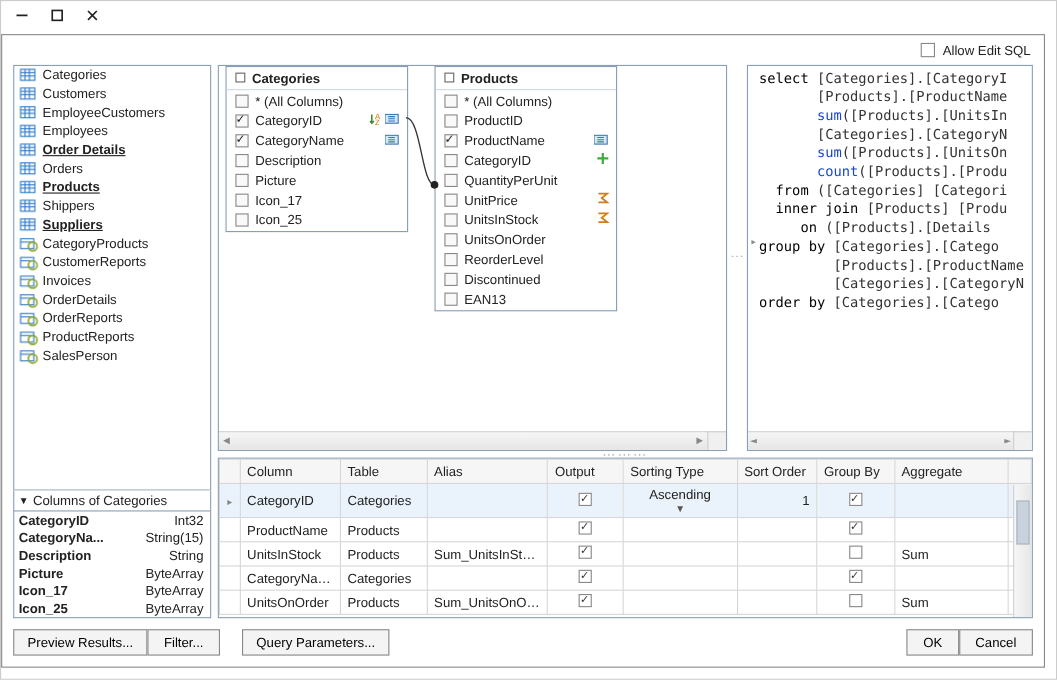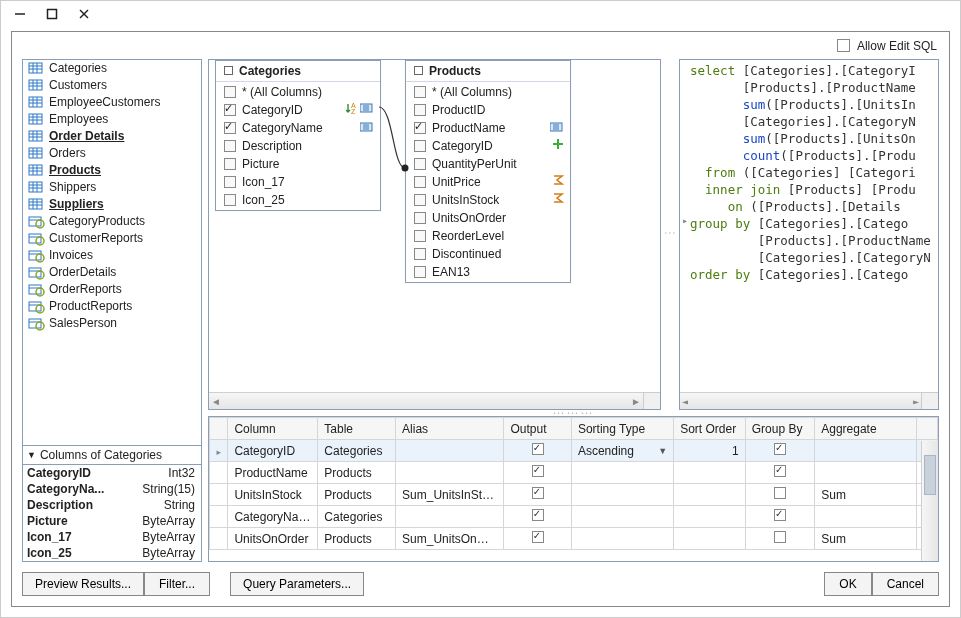--- a/index.html
+++ b/index.html
@@ -2,21 +2,21 @@
 <html><head>
 <meta charset="utf-8">
 <style>
   * { box-sizing: border-box; margin: 0; padding: 0; }
   body { font-family: "Segoe UI", Tahoma, Arial, sans-serif; font-size: 12px; color: #222; background: #fff; }
   .window { width: 961px; height: 618px; border: 1px solid #ccc; box-shadow: 0 2px 12px rgba(0,0,0,.25); position: relative; display: flex; flex-direction: column; }
   .titlebar { display:flex; align-items:center; padding:6px 10px 4px 12px; }
   .titlebar .title { font-size:14px; flex:1; }
   .wcontrols { display:flex; gap:18px; }
   .wbtn { width:14px; height:14px; display:flex; align-items:center; justify-content:center; cursor:pointer; }
-  .content { flex:1; border:1px solid #888; margin: 6px 10px 10px 10px; position:relative; display:flex; flex-direction:column; padding: 0 10px 10px 10px; justify-content: flex-end; }
+  .content { flex:1; border:1px solid #888; margin: 6px 10px 10px 0; position:relative; display:flex; flex-direction:column; padding: 0 10px 10px 10px; justify-content: flex-end; }
 
   .toprow { display:flex; justify-content:flex-end; padding:6px 2px 6px 0; }
   .checkbox { width:13px; height:13px; border:1px solid #888; display:inline-block; margin-right:4px; vertical-align:middle; position:relative; background:#fff;}
   .cb-label { vertical-align:middle; }
 
   .mainarea { flex:1; display:flex; gap:6px; min-height:0; }
   .leftcol { width:180px; display:flex; flex-direction:column; }
   .tablelist { flex:1; border:1px solid #8a9fb6; overflow:hidden; display:flex; flex-direction:column; background:#fff; }
   .tablelist .tlbody { overflow:auto; }
   .tlrow { display:flex; align-items:center; padding:1.5px 4px 1.5px 6px; cursor:pointer; }
@@ -55,27 +55,27 @@
   .splitter-v { width:6px; display:flex; align-items:center; justify-content:center; color:#bbb; writing-mode:vertical-rl; letter-spacing:2px; cursor:col-resize;}
 
   .grid-wrap { height:146px; border:1px solid #8a9fb6; overflow:hidden; position:relative; background:#fff; }
   table.grid { border-collapse:collapse; width:100%; table-layout:fixed; font-size:12px;}
   table.grid th, table.grid td { border:1px solid #d6d6d6; padding:3px 6px; height:22px; overflow:hidden; text-overflow:ellipsis; white-space:nowrap;}
   table.grid th { background:#f6f6f6; font-weight:normal; text-align:left; }
   table.grid tr.sel td { background:#eaf2fb; }
   .gcb { width:12px; height:12px; border:1px solid #888; display:inline-block; margin:auto; position:relative; background:#fff;}
   .gcb.checked::after { content:"✓"; font-size:10px; position:absolute; top:-2px; left:0; color:#333;}
   .rowhandle { width:14px; text-align:center; color:#888; font-size:9px;}
-  .dd-cell { display:flex; justify-content:space-between; align-items:center;}
+  .dd-cell { display:flex; justify-content:space-between; align-items:center;flex-direction:column;}
   .dd-cell .caret { font-size:9px; color:#555;}
 
   .sqlcol { width:260px; display:flex; flex-direction:column; }
   .sqlbox { flex:1; border:1px solid #8a9fb6; position:relative; overflow:hidden; font-family:Consolas, monospace; font-size:12.5px; line-height:17px; background:#fff;}
   .sqlbox .code { padding:2px 0 2px 10px; white-space:pre; }
-  .kw { color:#4d7c0f; }
+  .kw { color:#000000; }
   .fn { color:#1947c7; }
   .txtc { color:#333; }
   .sql-caret { position:absolute; left:2px; top:152px; color:#888; font-size:10px;}
 
   .footer { display:flex; padding-top:10px; }
   .btn { border:1px solid #888; background:#f4f4f4; padding:4px 12px; min-width:74px; cursor:pointer; font-size:12px; }
   .btn.small { min-width:auto; padding:4px 14px;}
   .spacer { flex:1; }
 
   .gvscroll { position:absolute; top:24px; right:0; bottom:0; width:17px; background:linear-gradient(90deg,#f6f6f6,#e6e6e6); border-left:1px solid #cfcfcf;}

